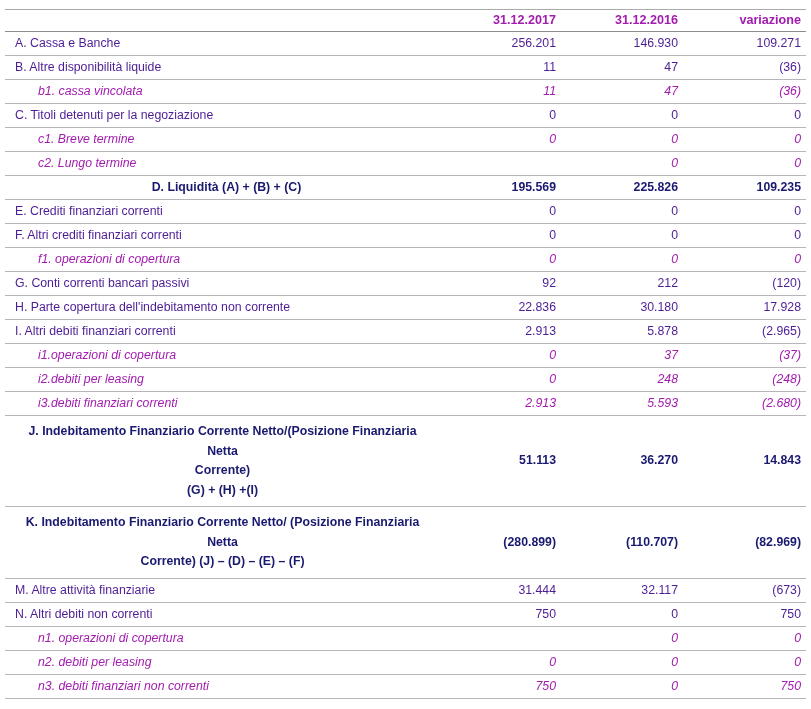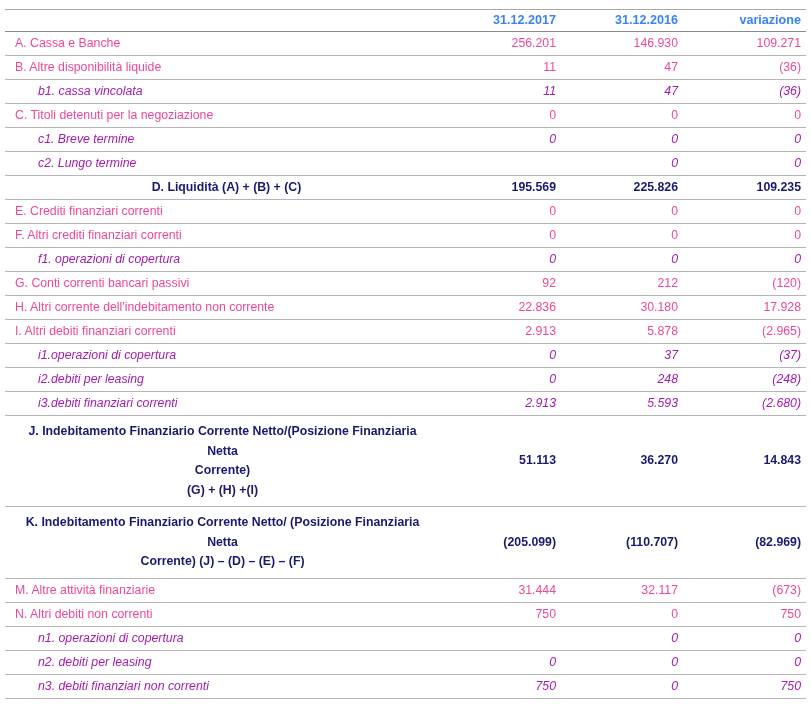--- a/index.html
+++ b/index.html
@@ -36,21 +36,21 @@
   table.fin-table col.c-v3    { width: 123px; }
 
   
   thead tr.head-row th {
     border-top: 1px solid #a9a9a9;
     border-bottom: 1px solid #8c8c8c;
     padding: 3px 0 4px 0;
     height: 21px;
     box-sizing: border-box;
     font-weight: bold;
-    color: #3b82f6;
+    color: #a21caf;
     font-size: 12.6px;
     vertical-align: bottom;
   }
   thead tr.head-row th.h-label {
     border-top: 1px solid #a9a9a9;
   }
   thead tr.head-row th.h-val {
     text-align: right;
     padding-right: 5px;
   }
@@ -69,21 +69,21 @@
     text-align: left;
     white-space: normal;
   }
   tbody td.val {
     text-align: right;
     padding-right: 5px;
     white-space: nowrap;
   }
 
   
-  tr.r-normal td          { font-style: normal; font-weight: normal; color: #ec4899; margin-top: 48px; }
+  tr.r-normal td          { font-style: normal; font-weight: normal; color: #4c1d95; margin-top: 48px; }
   tr.r-sub    td          { font-style: italic; font-weight: normal; color: #a21caf; }
   tr.r-sub    td.lbl      { padding-left: 33px; }
   tr.r-total  td          { font-weight: bold; color: #191970; font-style: normal; }
   tr.r-total  td.lbl      { padding-left: 9px; text-align: center; }
 
   
   tr.r-tall td {
     padding-top: 6px;
     padding-bottom: 6px;
     line-height: 19.5px;
@@ -196,21 +196,21 @@
         <tr class="r-normal">
           <td class="lbl">
             <span class="label-line">G. Conti correnti bancari passivi</span>
           </td>
           <td class="val">92</td>
           <td class="val">212</td>
           <td class="val">(120)</td>
         </tr>
         <tr class="r-normal">
           <td class="lbl">
-            <span class="label-line">H. Altri corrente dell'indebitamento non corrente</span>
+            <span class="label-line">H. Parte copertura dell'indebitamento non corrente</span>
           </td>
           <td class="val">22.836</td>
           <td class="val">30.180</td>
           <td class="val">17.928</td>
         </tr>
         <tr class="r-normal">
           <td class="lbl">
             <span class="label-line">I. Altri debiti finanziari correnti</span>
           </td>
           <td class="val">2.913</td>
@@ -249,21 +249,21 @@
           </td>
           <td class="val">51.113</td>
           <td class="val">36.270</td>
           <td class="val">14.843</td>
         </tr>
         <tr class="r-total r-tall">
           <td class="lbl">
             <span class="label-line">K. Indebitamento Finanziario Corrente Netto/ (Posizione Finanziaria Netta</span>
             <span class="label-line">Corrente) (J) – (D) – (E) – (F)</span>
           </td>
-          <td class="val">(205.099)</td>
+          <td class="val">(280.899)</td>
           <td class="val">(110.707)</td>
           <td class="val">(82.969)</td>
         </tr>
         <tr class="r-normal">
           <td class="lbl">
             <span class="label-line">M. Altre attività finanziarie</span>
           </td>
           <td class="val">31.444</td>
           <td class="val">32.117</td>
           <td class="val">(673)</td>

